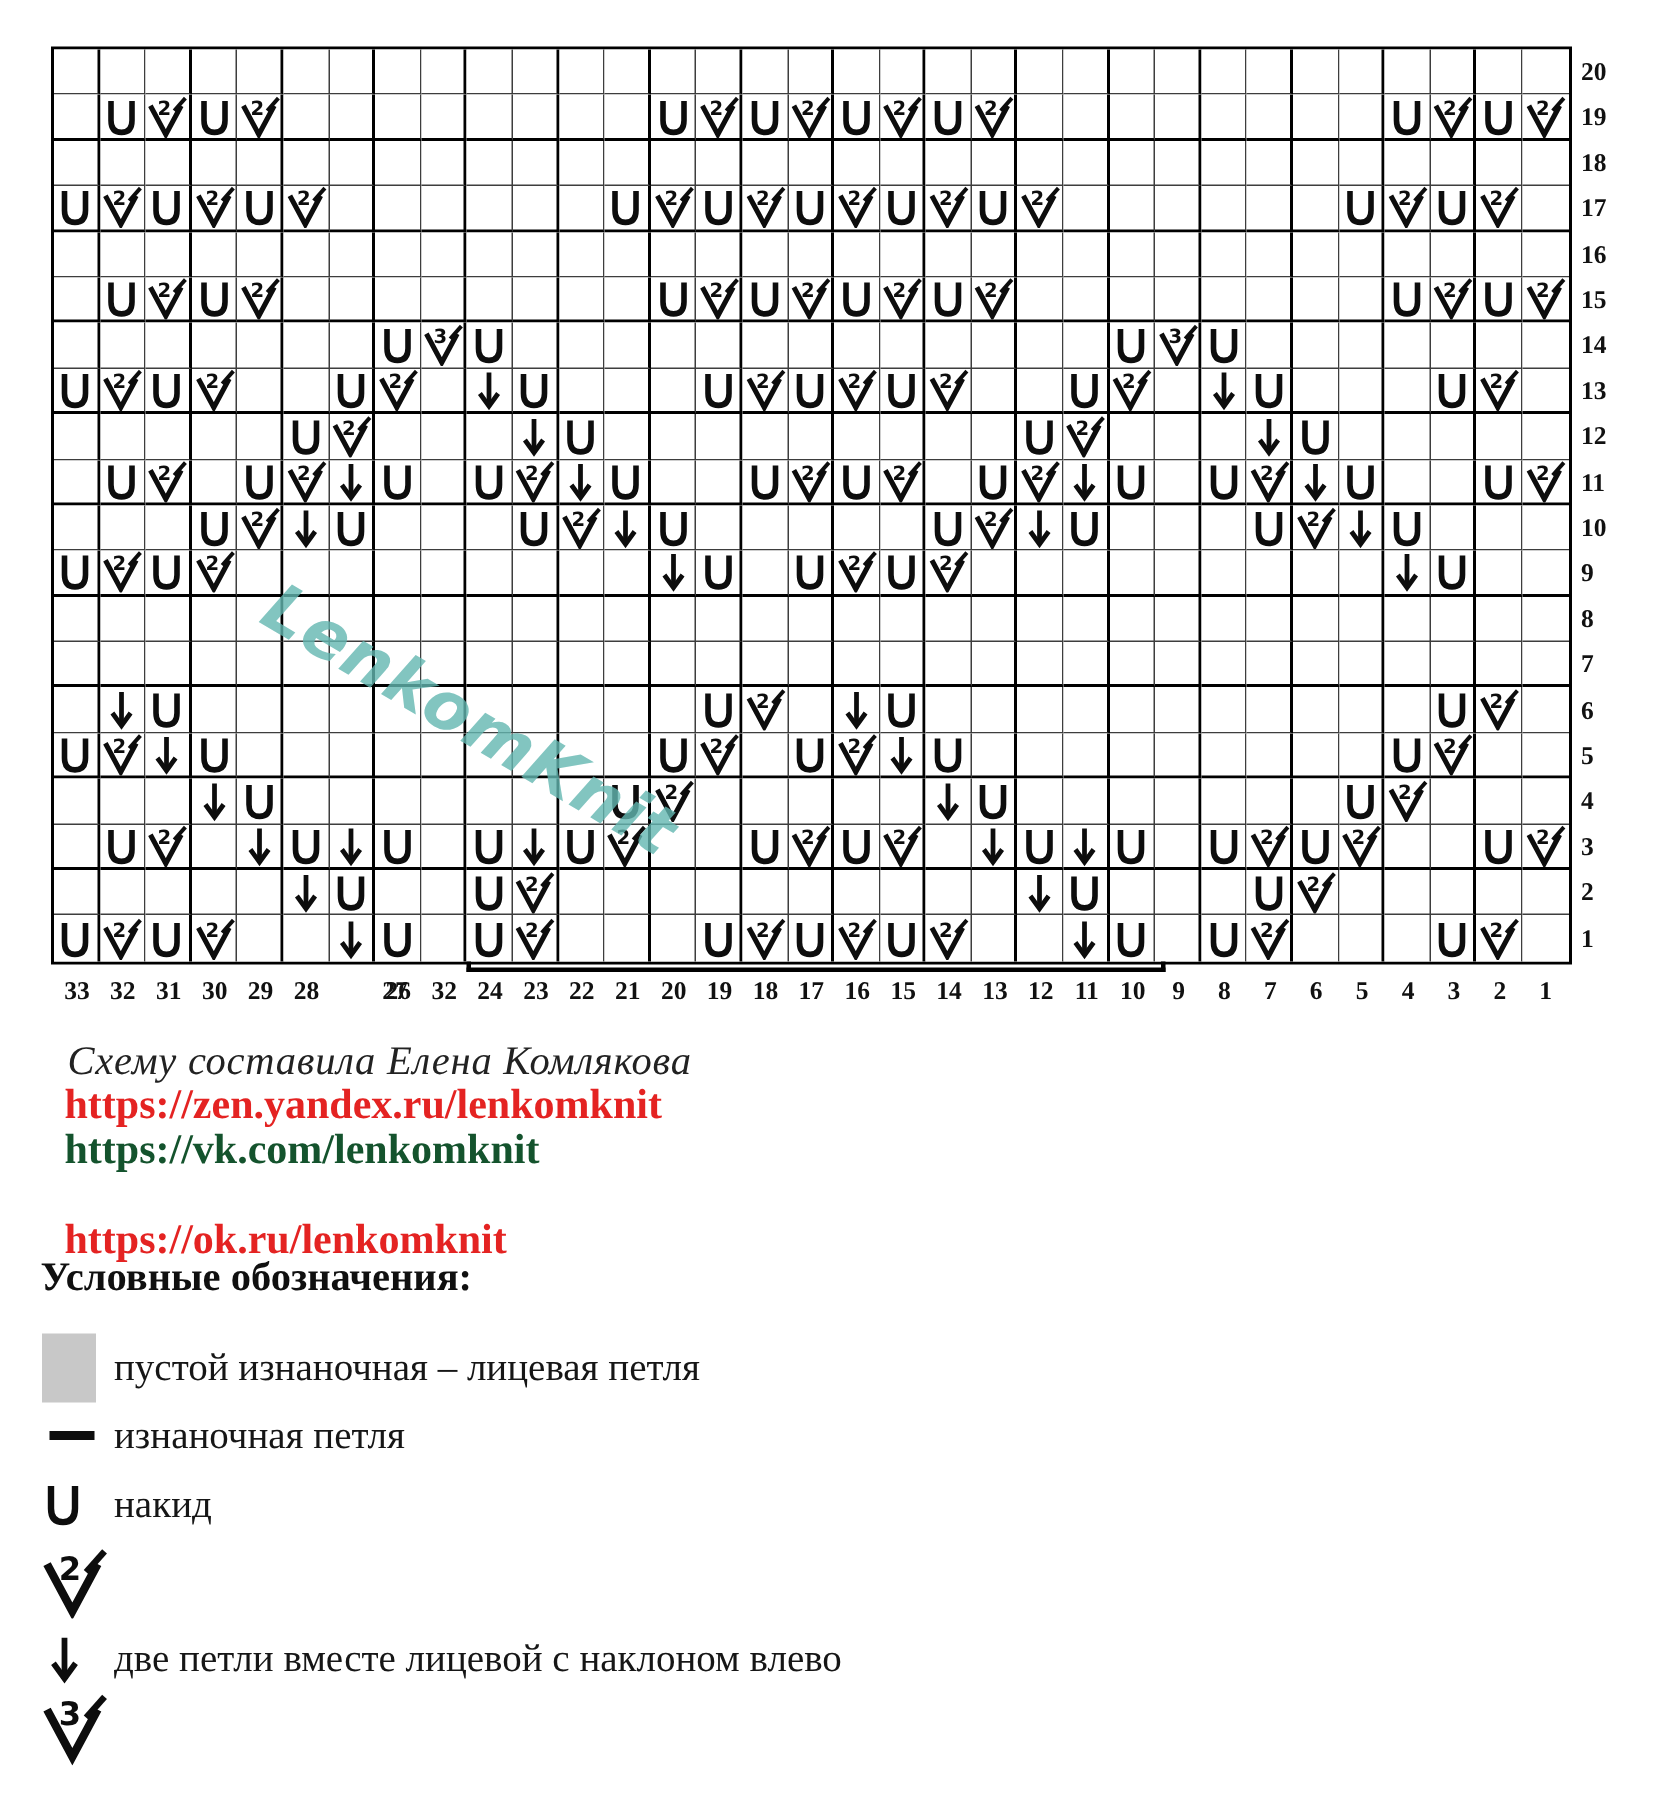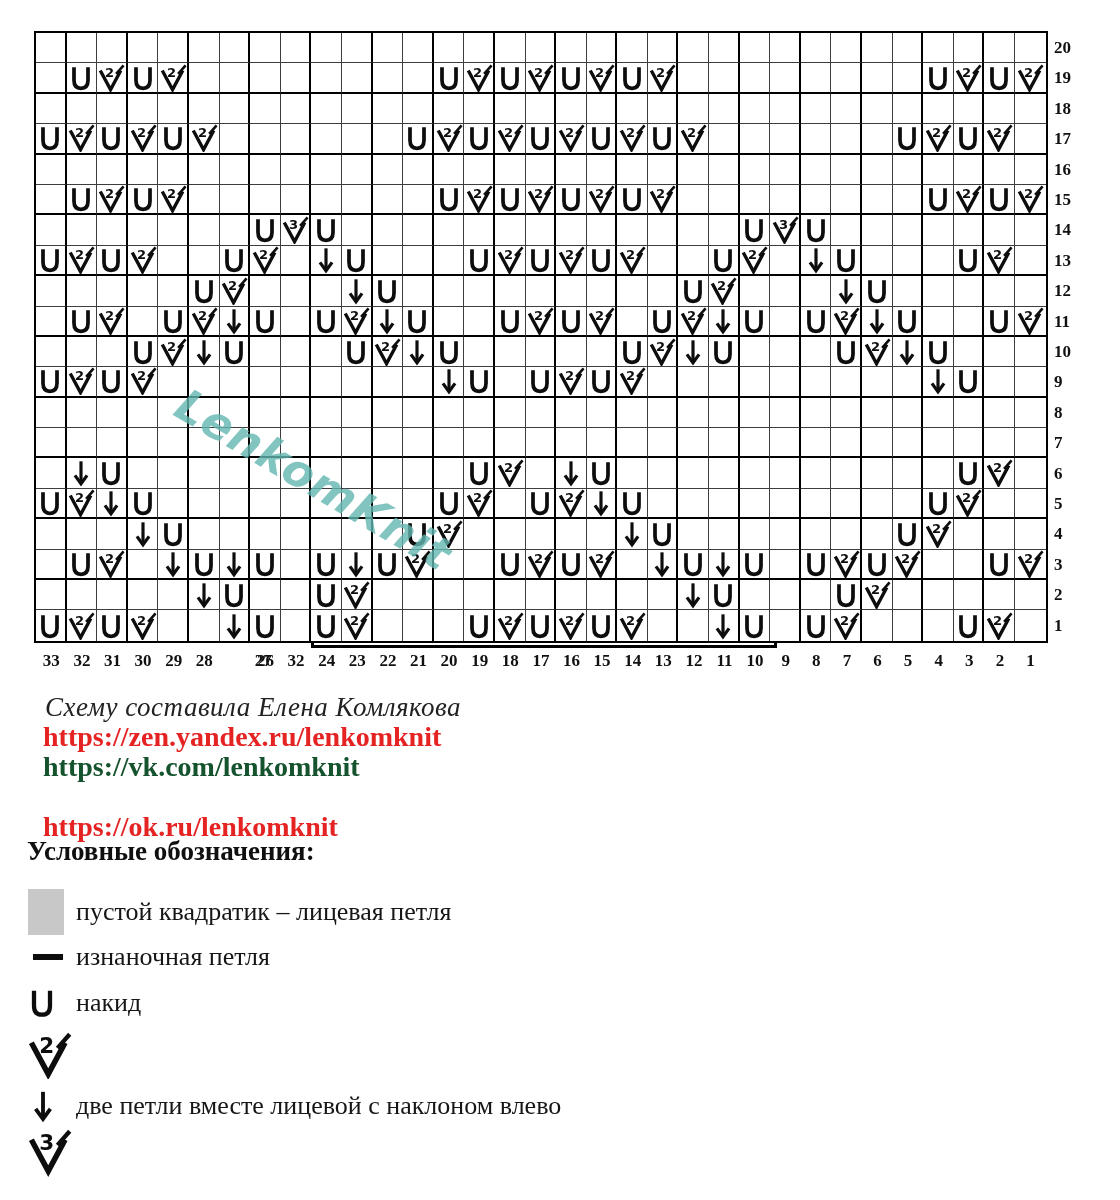--- a/index.html
+++ b/index.html
@@ -1841,21 +1841,21 @@
     <a class="link" href="#" style="top: 751px; color: #14532d;">https://vk.com/lenkomknit</a>
     <a class="link" href="#" style="top: 781px; color: rgb(228, 35, 34); margin-top: 30px;">https://ok.ru/lenkomknit</a>
   </div>
 
 <div id="legend-heading">Условные обозначения:</div>
 <div id="legend">
     <div class="legend-item li-0">
       <div class="legend-sym">
         <div class="sw-square" style="background:#c8c8c8"></div>
       </div>
-      <span class="legend-label">пустой квадратик – лицевая петля</span>
+      <span class="legend-label">пустой изнаночная – лицевая петля</span>
     </div>
     <div class="legend-item li-1">
       <div class="legend-sym">
         <div class="sw-dash"></div>
       </div>
       <span class="legend-label">изнаночная петля</span>
     </div>
     <div class="legend-item li-2">
       <div class="legend-sym">
         <svg width="32" height="38" viewBox="0 0 30 30">

